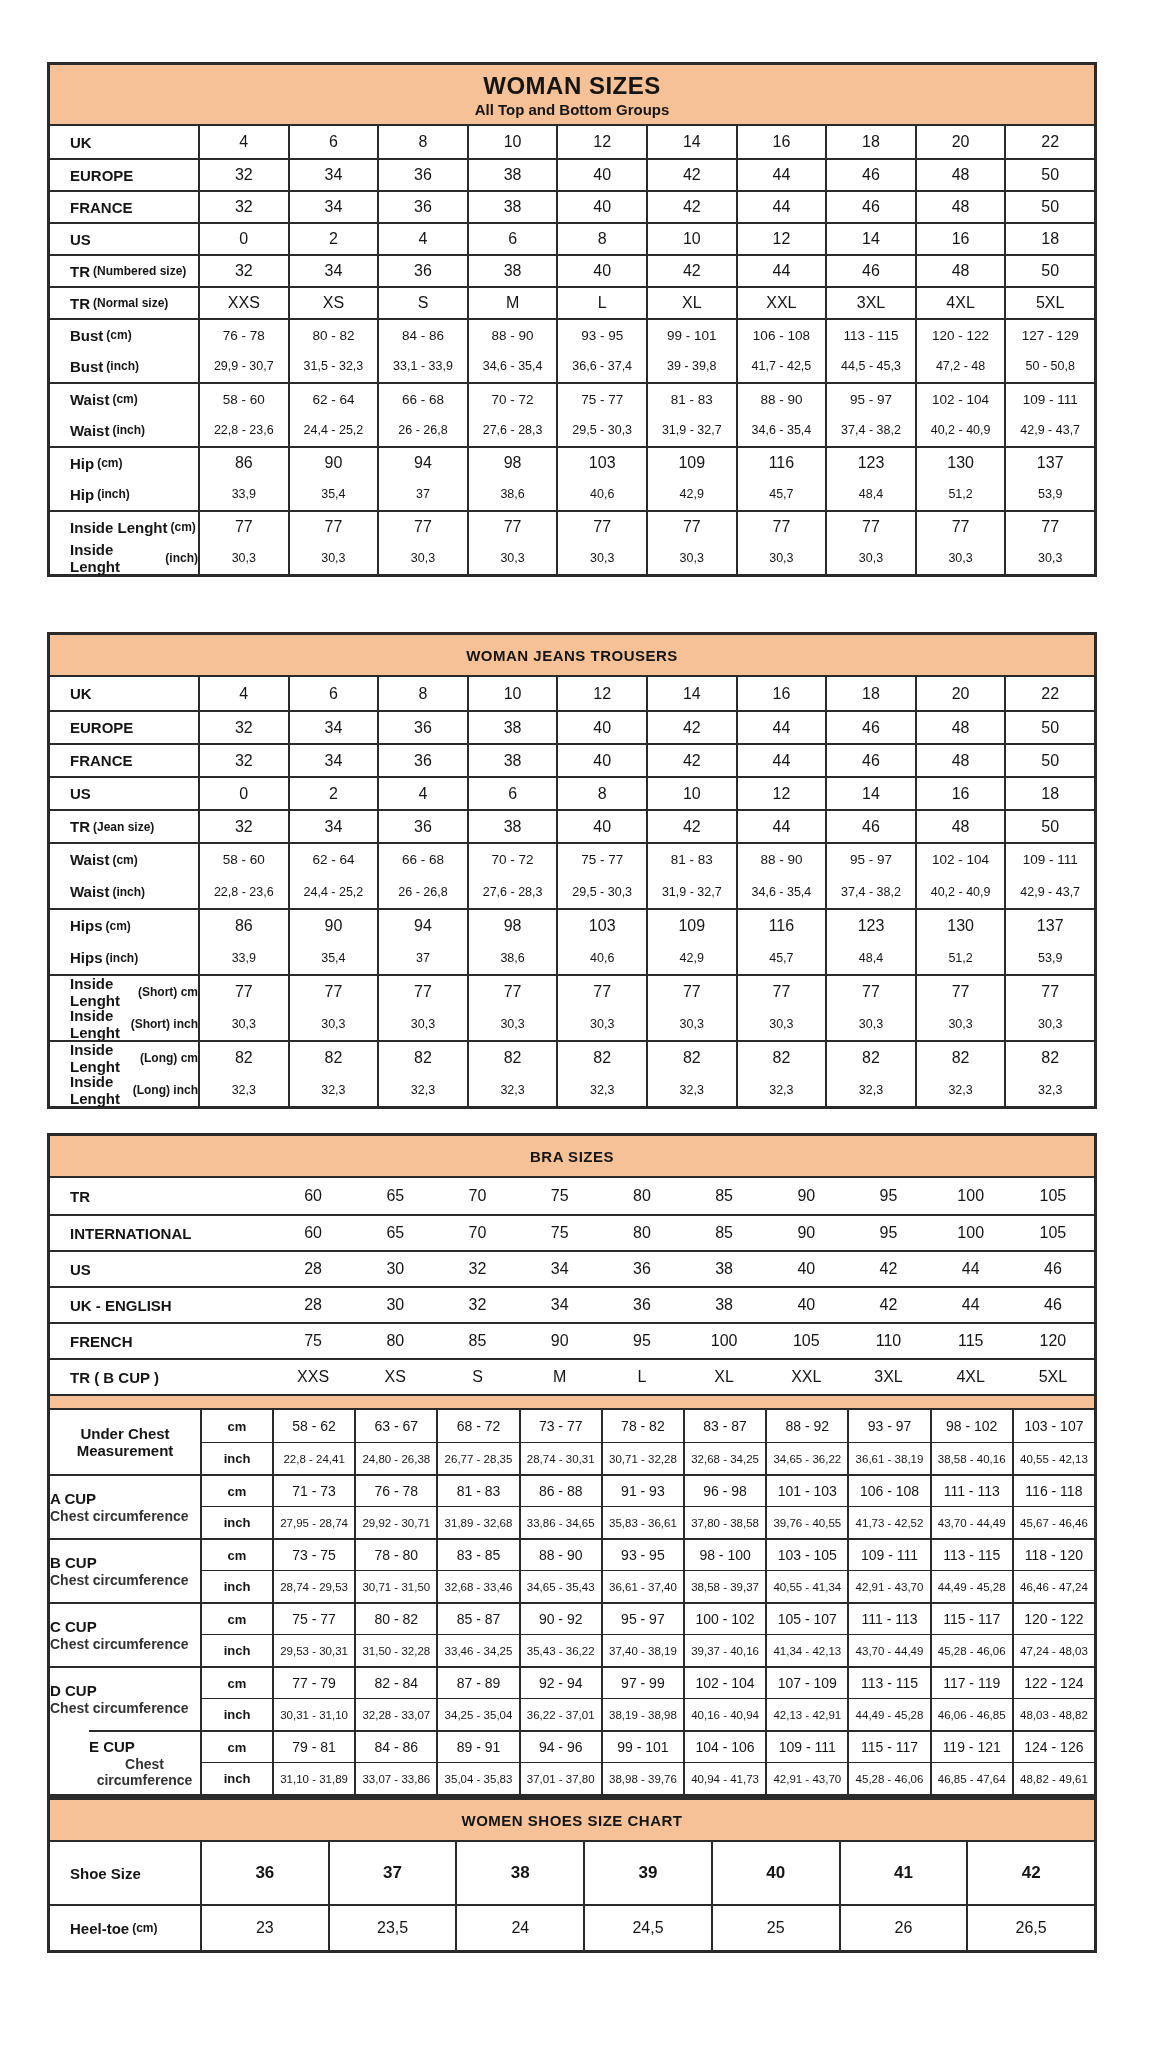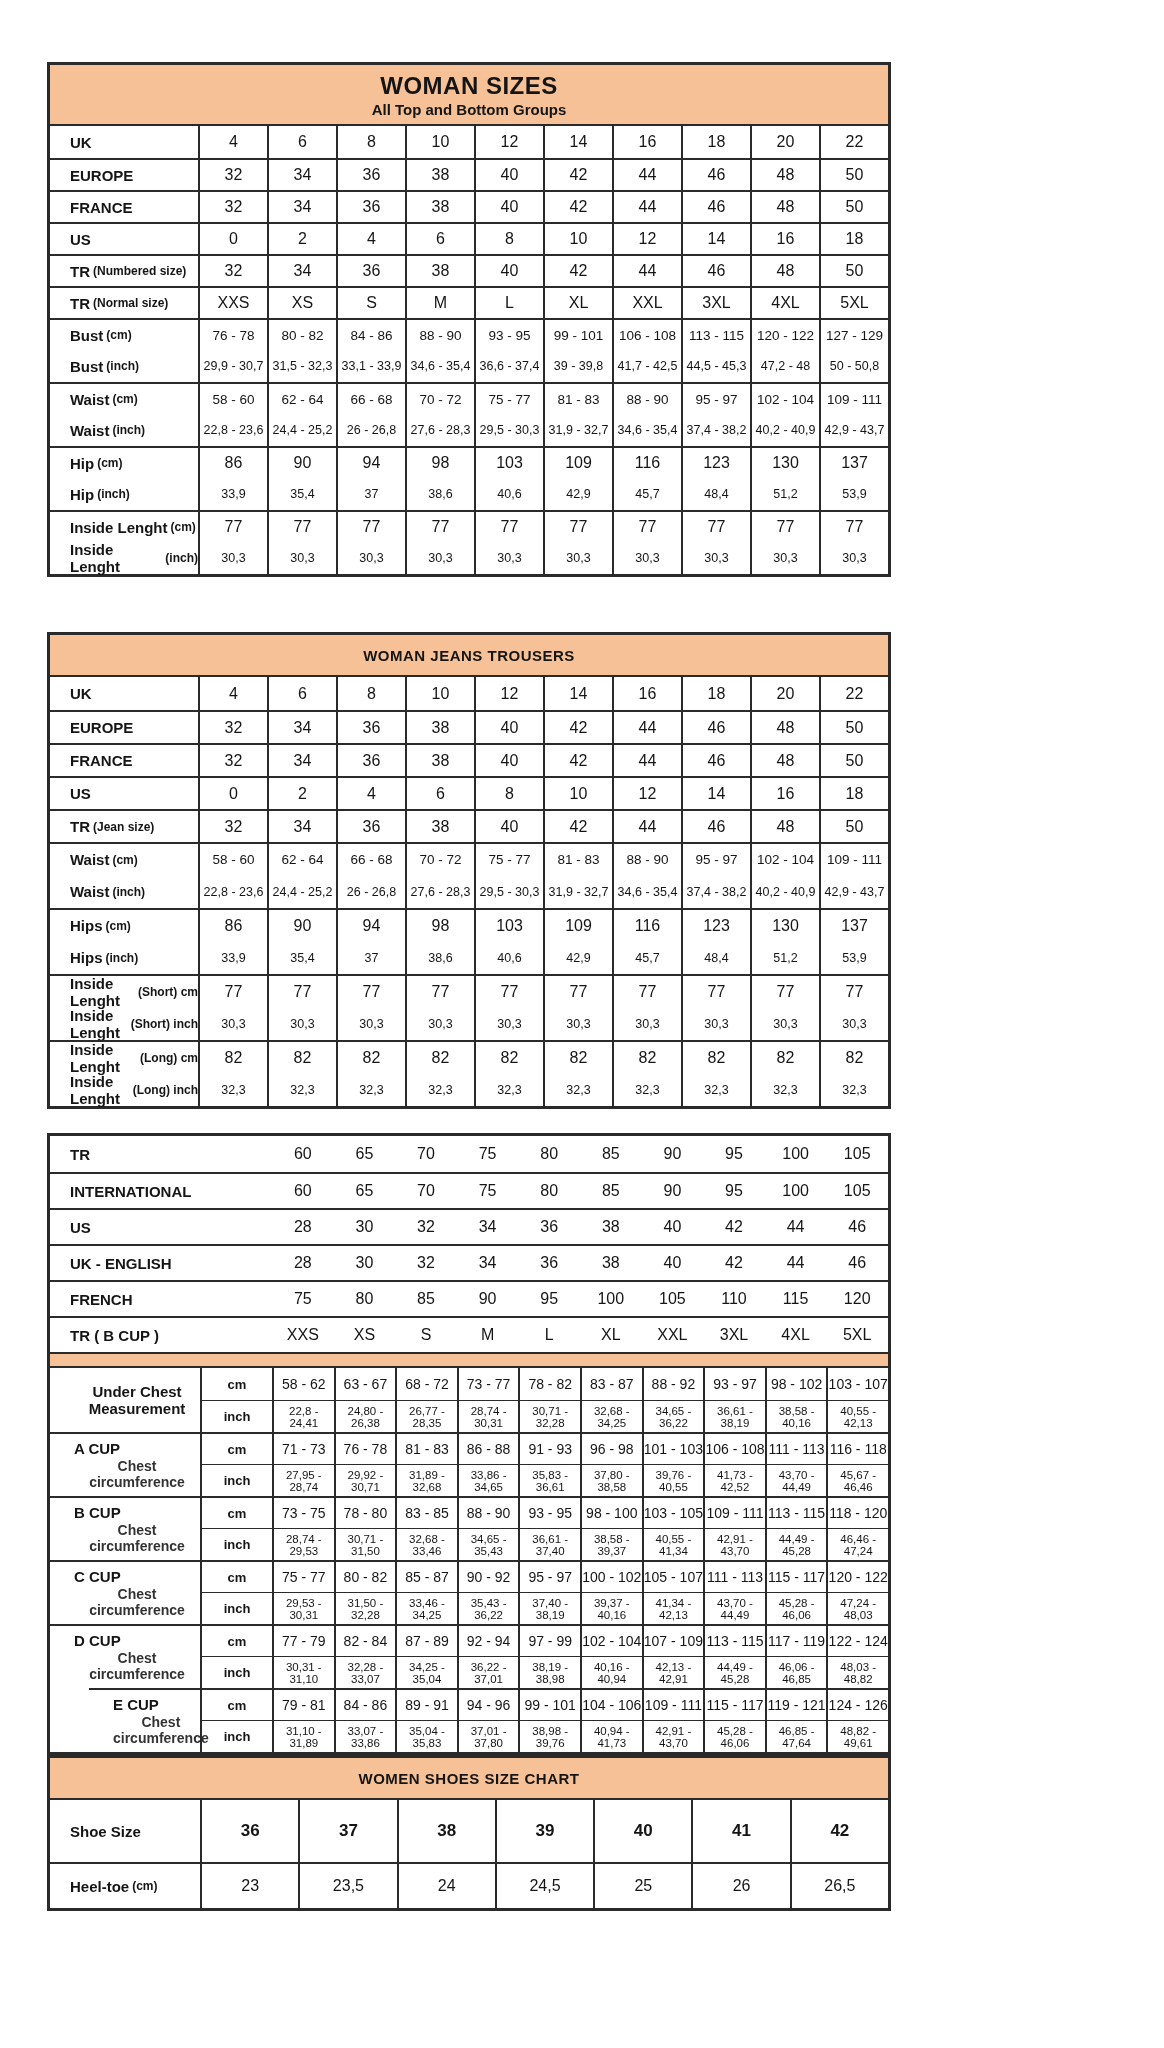--- a/index.html
+++ b/index.html
@@ -2,21 +2,21 @@
 <html><head>
 <meta charset="utf-8">
 <style>
   :root{
     --ln:#2a2a2a;
     --accent:#F6C196;
     --txt:#151515;
   }
   html,body{margin:0;padding:0;background:#ffffff;}
   body{width:1164px;min-height:2048px;font-family:"Liberation Sans",sans-serif;color:var(--txt);}
-  .tbl{width:844px;margin-left:47px;border:3px solid var(--ln);box-sizing:border-box;background:#fff;}
+  .tbl{width:1050px;margin-left:47px;border:3px solid var(--ln);box-sizing:border-box;background:#fff;}
   .t1{margin-top:62px;}
   .t2{margin-top:55px;}
   .t3{margin-top:24px;}
   .t4{}
   .thead{background:var(--accent);text-align:center;padding:7px 0 6px;border-bottom:2px solid var(--ln);}
   .thead.single{padding:12px 0 11px;}
   .ttitle{font-size:24px;font-weight:bold;letter-spacing:.5px;}
   .thead.single .ttitle{font-size:15px;}
   .tsub{font-size:15px;font-weight:bold;margin-top:1px;}
   .grid{display:grid;}
@@ -28,21 +28,21 @@
   .lblcell{border-left:none;justify-content:flex-start;padding-left:20px;font-size:15px;font-weight:bold;text-align:left;}
   .nt{border-top:none !important;}
   .nt1{border-top-width:1px !important;}
   .band{border-left:none !important;}
   .h32{height:32px;} .h33{height:33px;} .h36{height:36px;} .h62{height:62px;} .h46{height:46px;}
   .val{font-size:16px;}
   .val.mid{font-size:13.5px;}
   .val.small{font-size:12.5px;}
   .val.bval{font-weight:bold;font-size:17px;}
   .unit{font-size:12px;font-weight:bold;margin-left:3px;white-space:nowrap;}
-  .cuplab{flex-direction:column;align-items:flex-start;justify-content:center;padding-left:24px;border-left:none;}
+  .cuplab{flex-direction:column;align-items:flex-start;justify-content:center;border-left:none;}
   .cuplab .cl-main{font-size:15px;font-weight:bold;line-height:1.15;}
   .cuplab .cl-sub{font-size:14px;color:#333;margin-top:1px;font-weight:bold;}
   .unitcell{font-size:13px;font-weight:bold;}
   .cupcm{font-size:14px;}
   .cupinch{font-size:11.5px;}
   .bradiv{height:12px;background:var(--accent);border-top:2px solid var(--ln);border-bottom:2px solid var(--ln);}
 </style>
 </head>
 <body>
 
@@ -413,20 +413,23 @@
         <div class="cell val h33 nt small">32,3</div>
         <div class="cell val h33 nt small">32,3</div>
         <div class="cell val h33 nt small">32,3</div>
         <div class="cell val h33 nt small">32,3</div>
         <div class="cell val h33 nt small">32,3</div>
         <div class="cell val h33 nt small">32,3</div>
       </div>
   </section>
 
   <section class="tbl t3">
+    <div class="thead single">
+      <div class="ttitle">BRA SIZES</div>
+    </div>
     <div class="grid g-band" id="grid-bra-band">
         <div class="cell lblcell h36 nt band">TR</div>
         <div class="cell val h36 nt band">60</div>
         <div class="cell val h36 nt band">65</div>
         <div class="cell val h36 nt band">70</div>
         <div class="cell val h36 nt band">75</div>
         <div class="cell val h36 nt band">80</div>
         <div class="cell val h36 nt band">85</div>
         <div class="cell val h36 nt band">90</div>
         <div class="cell val h36 nt band">95</div>

